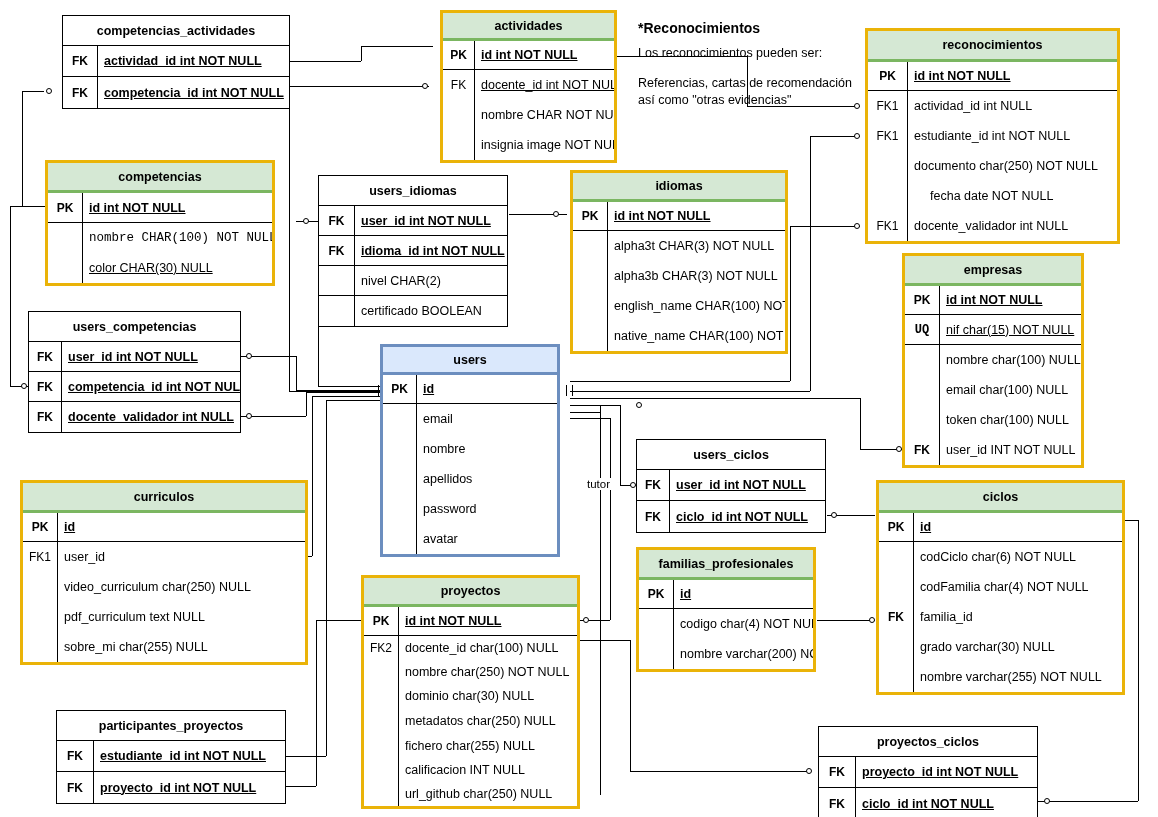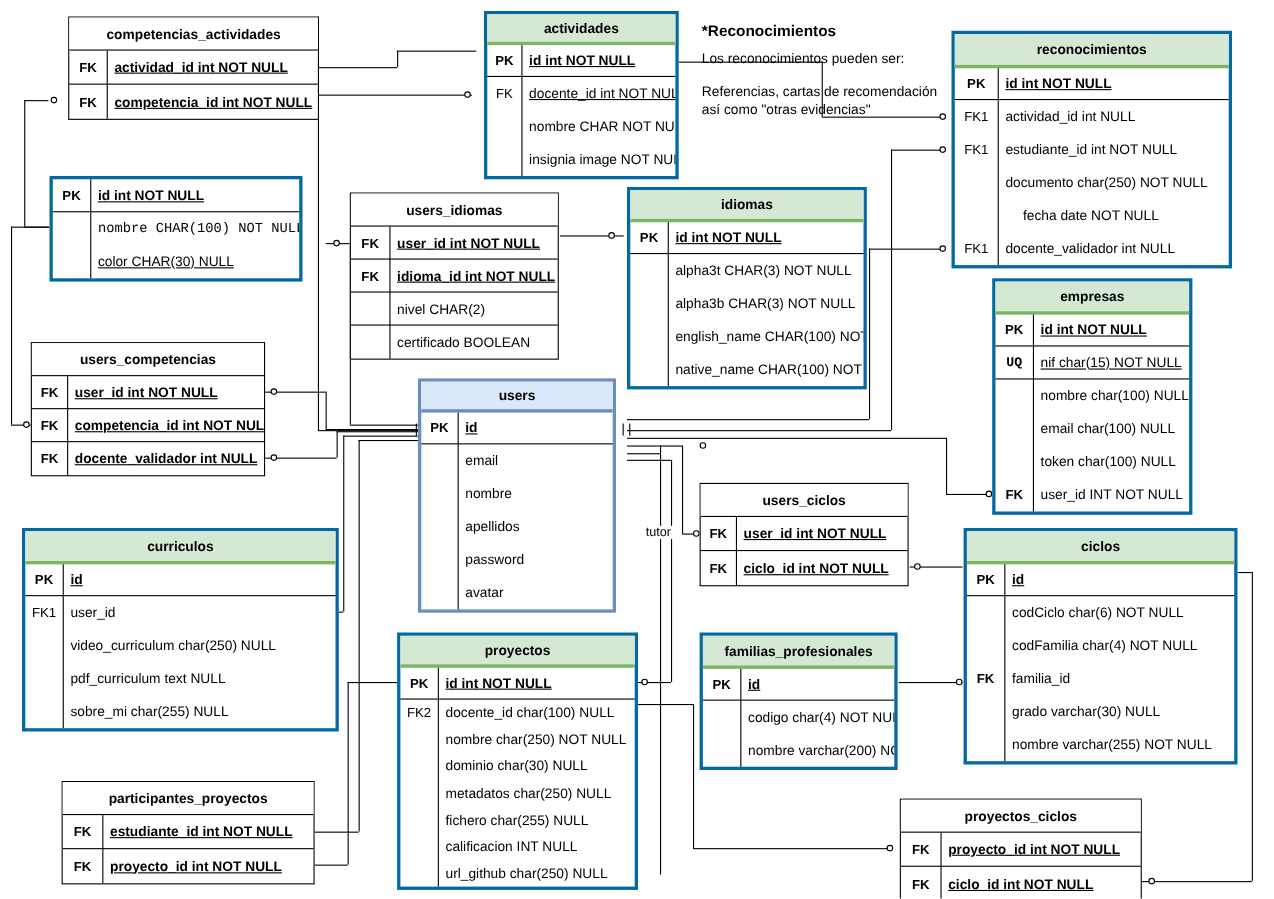--- a/index.html
+++ b/index.html
@@ -1,21 +1,21 @@
 <!DOCTYPE html>
 <html><head>
 <meta charset="utf-8">
 <style>
   html,body{margin:0;padding:0;background:#ffffff;}
   body{font-family:"Liberation Sans",sans-serif;}
   #canvas{position:relative;width:1158px;height:817px;background:#ffffff;overflow:hidden;}
 
   
   .ent{position:absolute;box-sizing:border-box;background:#ffffff;}
-  .ent.green{border:3px solid #0369a1;}
+  .ent.green{border:3px solid #eab308;}
   .ent.blue{border:3px solid #6c8ebf;}
   .ent.plain{border:1px solid #000000;}
 
   .ent .hdr{
     text-align:center;font-weight:bold;font-size:12.5px;color:#000;
     display:flex;align-items:center;justify-content:center;box-sizing:border-box;
   }
   .ent.green > .hdr{background:#d5e8d4;border-bottom:3px solid #7bb661;}
   .ent.blue  > .hdr{background:#dae8fc;border-bottom:3px solid #6c8ebf;}
   .ent.plain > .hdr{background:#ffffff;border-bottom:1px solid #000000;}
@@ -241,20 +241,21 @@
         <div class="a">fecha date NOT NULL</div>
       </div>
       <div class="row" style="height:30px;">
         <div class="k" style="width:39px;">FK1</div>
         <div class="a">docente_validador int NULL</div>
       </div>
     </div>
   </div>
 
   <div class="ent green" style="left:45px;top:160px;width:230px;">
+    <div class="hdr" style="height:30px;">competencias</div>
     <div class="body">
       <div class="vline" style="left:34px;"></div>
       <div class="row sep-pk" style="height:30px;">
         <div class="k bold" style="width:34px;">PK</div>
         <div class="a pk">id int NOT NULL</div>
       </div>
       <div class="row" style="height:30px;font-family:Liberation Mono, monospace;">
         <div class="k" style="width:34px;"></div>
         <div class="a">nombre CHAR(100) NOT NULL</div>
       </div>
@@ -501,21 +502,21 @@
         <div class="k" style="width:34px;"></div>
         <div class="a">calificacion INT NULL</div>
       </div>
       <div class="row" style="height:24px;">
         <div class="k" style="width:34px;"></div>
         <div class="a">url_github char(250) NULL</div>
       </div>
     </div>
   </div>
 
-  <div class="ent green" style="left:636px;top:575px;width:180px;">
+  <div class="ent green" style="left:636px;top:547px;width:180px;">
     <div class="hdr" style="height:30px;">familias_profesionales</div>
     <div class="body">
       <div class="vline" style="left:34px;"></div>
       <div class="row sep-pk" style="height:29px;">
         <div class="k bold" style="width:34px;">PK</div>
         <div class="a pk">id</div>
       </div>
       <div class="row" style="height:30px;">
         <div class="k" style="width:34px;"></div>
         <div class="a">codigo char(4) NOT NULL</div>

